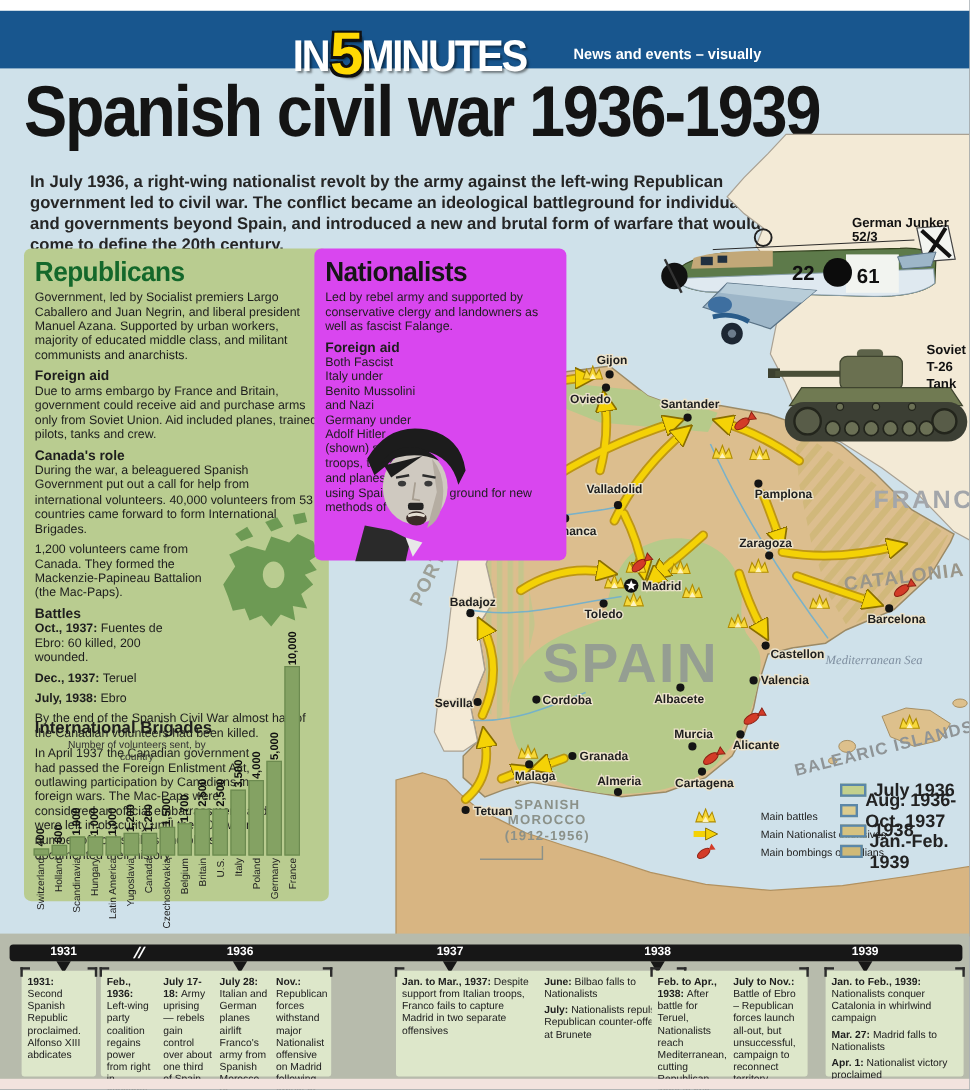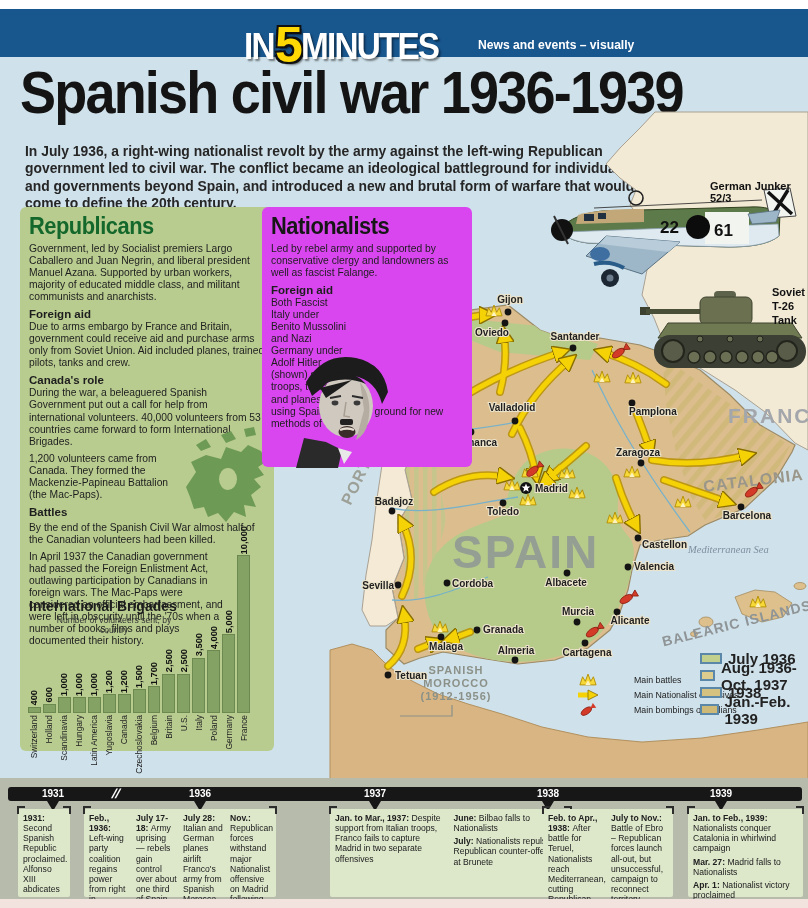--- a/index.html
+++ b/index.html
@@ -277,20 +277,25 @@
 
   <div class="panel rep">
     <h2>Republicans</h2>
     <p>Government, led by Socialist premiers Largo Caballero and Juan Negrin, and liberal president Manuel Azana. Supported by urban workers, majority of educated middle class, and militant communists and anarchists.</p>
     <h3>Foreign aid</h3>
     <p>Due to arms embargo by France and Britain, government could receive aid and purchase arms only from Soviet Union. Aid included planes, trained pilots, tanks and crew.</p>
     <h3>Canada's role</h3>
     <p>During the war, a beleaguered Spanish Government put out a call for help from international volunteers. 40,000 volunteers from 53 countries came forward to form International Brigades.</p>
     <p style="width:150px;">1,200 volunteers came from Canada. They formed the Mackenzie-Papineau Battalion (the Mac-Paps).</p>
     <h3>Battles</h3>
+    <div id="battles-list">
+        <p class="battle-entry"><b>Oct., 1937: </b>Fuentes de Ebro: 60 killed, 200 wounded.</p>
+        <p class="battle-entry"><b>Dec., 1937: </b>Teruel</p>
+        <p class="battle-entry"><b>July, 1938: </b>Ebro</p>
+      </div>
     <p style="margin-top:4px;">By the end of the Spanish Civil War almost half of the Canadian volunteers had been killed.</p>
     <p style="width:196px;">In April 1937 the Canadian government had passed the Foreign Enlistment Act, outlawing participation by Canadians in foreign wars. The Mac-Paps were considered an official embarrassment, and were left in obscurity until the '70s when a number of books, films and plays documented their history.</p>
     <div class="chart-title">International Brigades</div>
     <div class="chart-sub">Number of volunteers sent, by country</div>
     <div class="chart" id="brigades-chart">
         <div class="barcol">
           <span class="vlab">400</span>
           <div class="bar" style="height: 6.32px; background: rgb(132, 162, 99);"></div>
           <span class="clab">Switzerland</span>
         </div>
@@ -516,21 +521,21 @@
         <span class="tl-year" style="left: 713px;">1939</span>
       </div>
     <div id="tl-pointers">
         <div class="tl-pointer" style="left: 53px;"></div>
         <div class="tl-pointer" style="left: 200px;"></div>
         <div class="tl-pointer" style="left: 375px;"></div>
         <div class="tl-pointer" style="left: 548px;"></div>
         <div class="tl-pointer" style="left: 721px;"></div>
       </div>
     <div id="tl-boxes">
-        <div class="tl-box" style="left: 18px; width: 52px;">
+        <div class="tl-box" style="left: 18px; width: 62px;">
           <div class="tl-col">
             <p><b>1931: </b>Second Spanish Republic proclaimed. Alfonso XIII abdicates</p>
           </div>
         </div>
         <div class="tl-box" style="left: 84px; width: 192px;">
           <div class="tl-col">
             <p><b>Feb., 1936: </b>Left-wing party coalition regains power from right in elections</p>
           </div>
           <div class="tl-col">
             <p><b>July 17-18: </b>Army uprising — rebels gain control over about one third of Spain</p>

